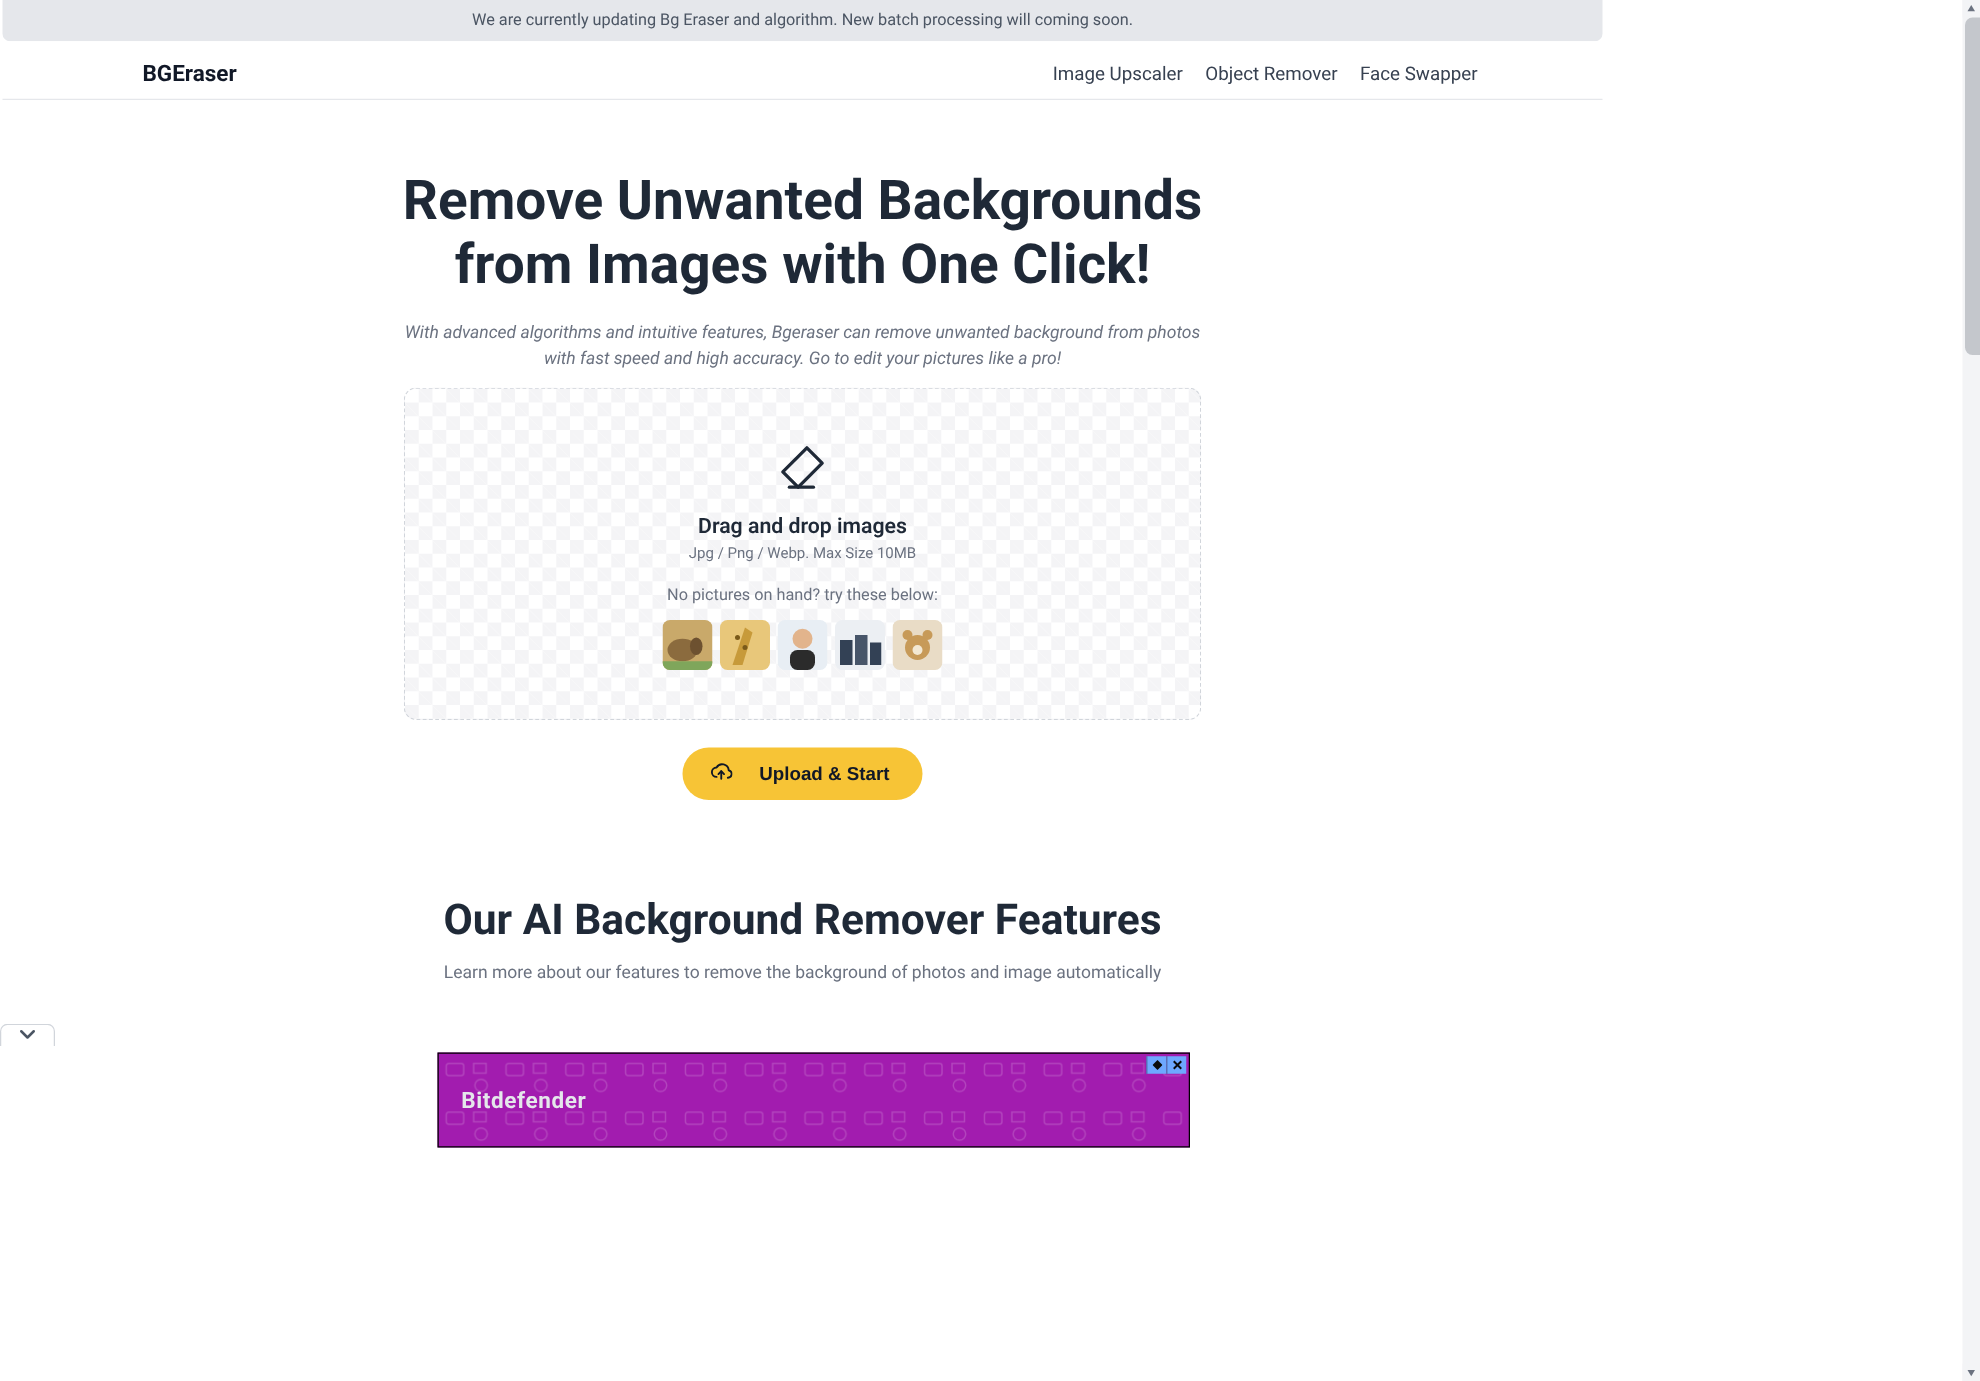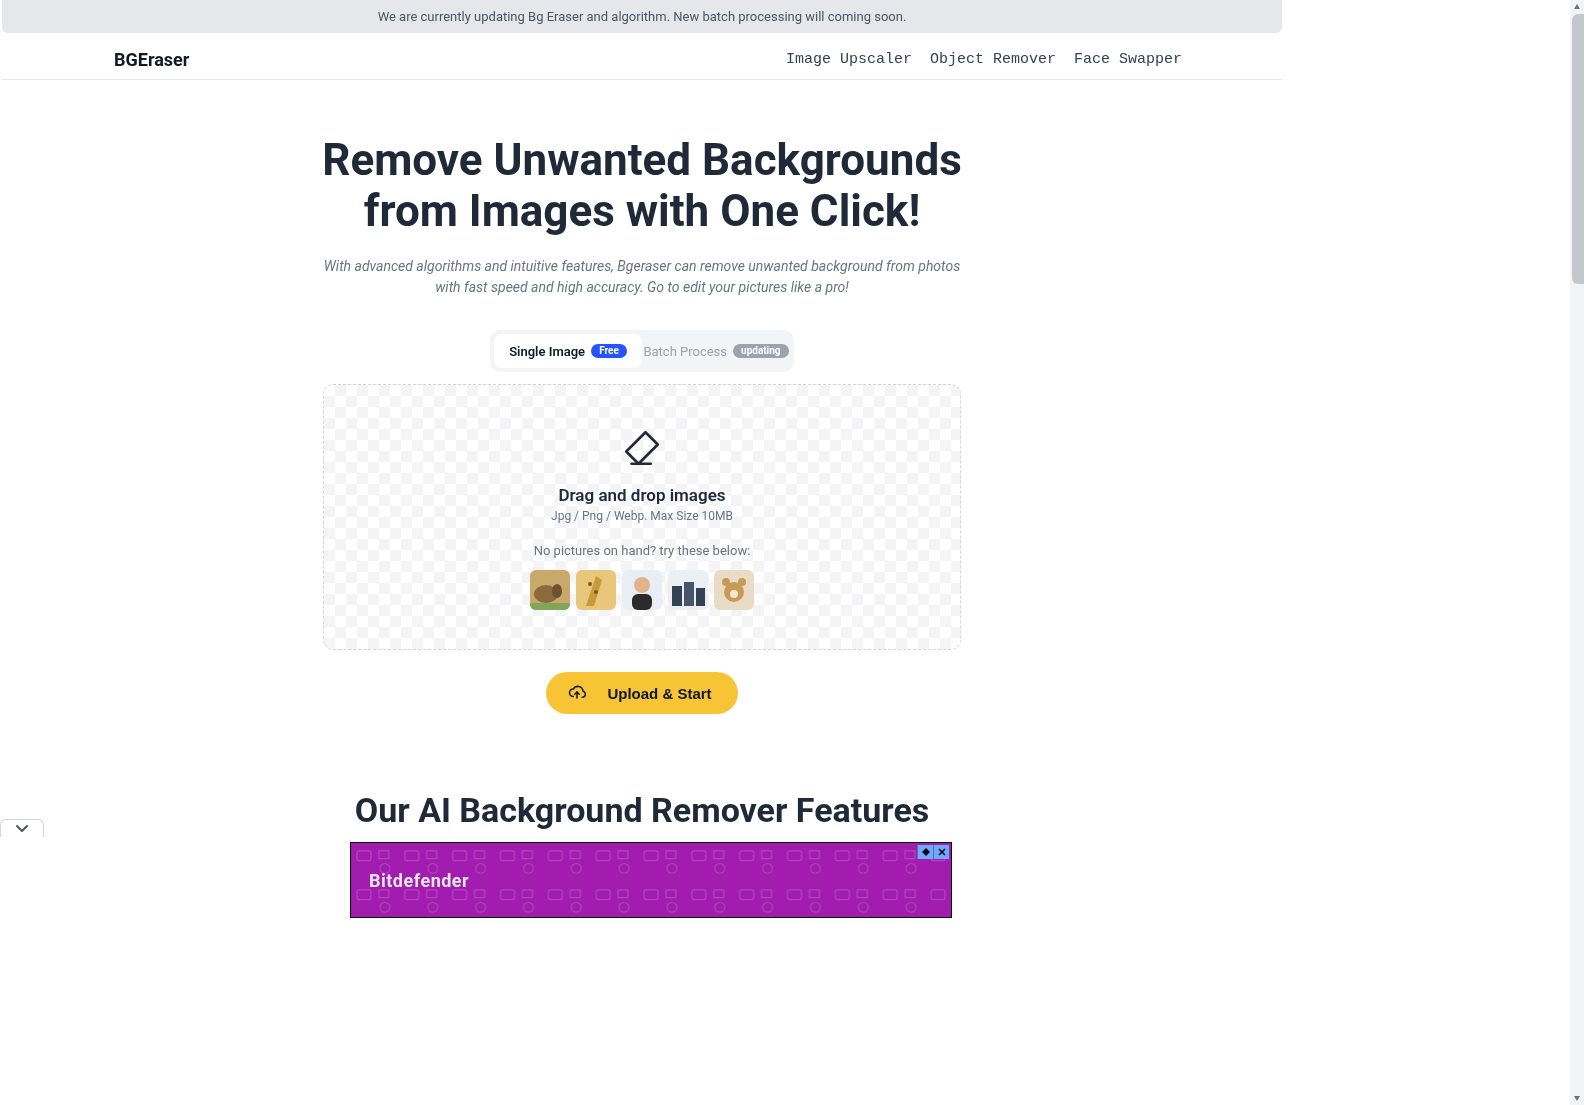--- a/index.html
+++ b/index.html
@@ -27,21 +27,21 @@
     margin: 0 2px;
     display: flex;
     align-items: center;
     justify-content: space-between;
     padding: 6px 100px 0 112px;
     border-bottom: 1px solid #e5e7eb;
     background: #ffffff;
   }
   .brand { font-weight: 700; font-size: 18px; color: #111827; }
   .nav-links { display: flex; gap: 18px; }
-  .nav-links a { font-size: 15px; color: #374151; text-decoration: none; cursor: pointer; font-family: Liberation Mono, monospace; }
+  .nav-links a { font-size: 15px; color: #374151; text-decoration: none; cursor: pointer; }
 
   
   .hero-wrap { width: 1280px; margin: 0 2px; }
   .hero-title {
     font-size: 44px;
     font-weight: 700;
     line-height: 1.15;
     text-align: center;
     max-width: 720px;
     margin: 55px auto 0;
@@ -236,30 +236,20 @@
     <a>Object Remover</a>
     <a>Face Swapper</a>
   </div>
 </div>
 
 <div class="hero-wrap">
 
   <h1 class="hero-title">Remove Unwanted Backgrounds from Images with One Click!</h1>
   <p class="hero-sub">With advanced algorithms and intuitive features, Bgeraser can remove unwanted background from photos with fast speed and high accuracy. Go to edit your pictures like a pro!</p>
 
-  <div class="seg">
-    <div class="seg-item active">
-      <span>Single Image</span>
-      <span class="pill pill-blue">Free</span>
-    </div>
-    <div class="seg-item">
-      <span>Batch Process</span>
-      <span class="pill pill-gray">updating</span>
-    </div>
-  </div>
 
   <div class="dropzone">
     <span>
       <svg class="eraser-icon" viewBox="0 0 48 52" fill="none" stroke="#1f2937" stroke-width="3" stroke-linejoin="round" stroke-linecap="round">
         <path d="M20 44 L6 30 L28 8 L42 22 L24 40 Z"></path>
         <path d="M12 44 L34 44"></path>
       </svg>
     </span>
     <div class="drop-title">Drag and drop images</div>
     <div class="drop-meta">Jpg / Png / Webp. Max Size 10MB</div>

